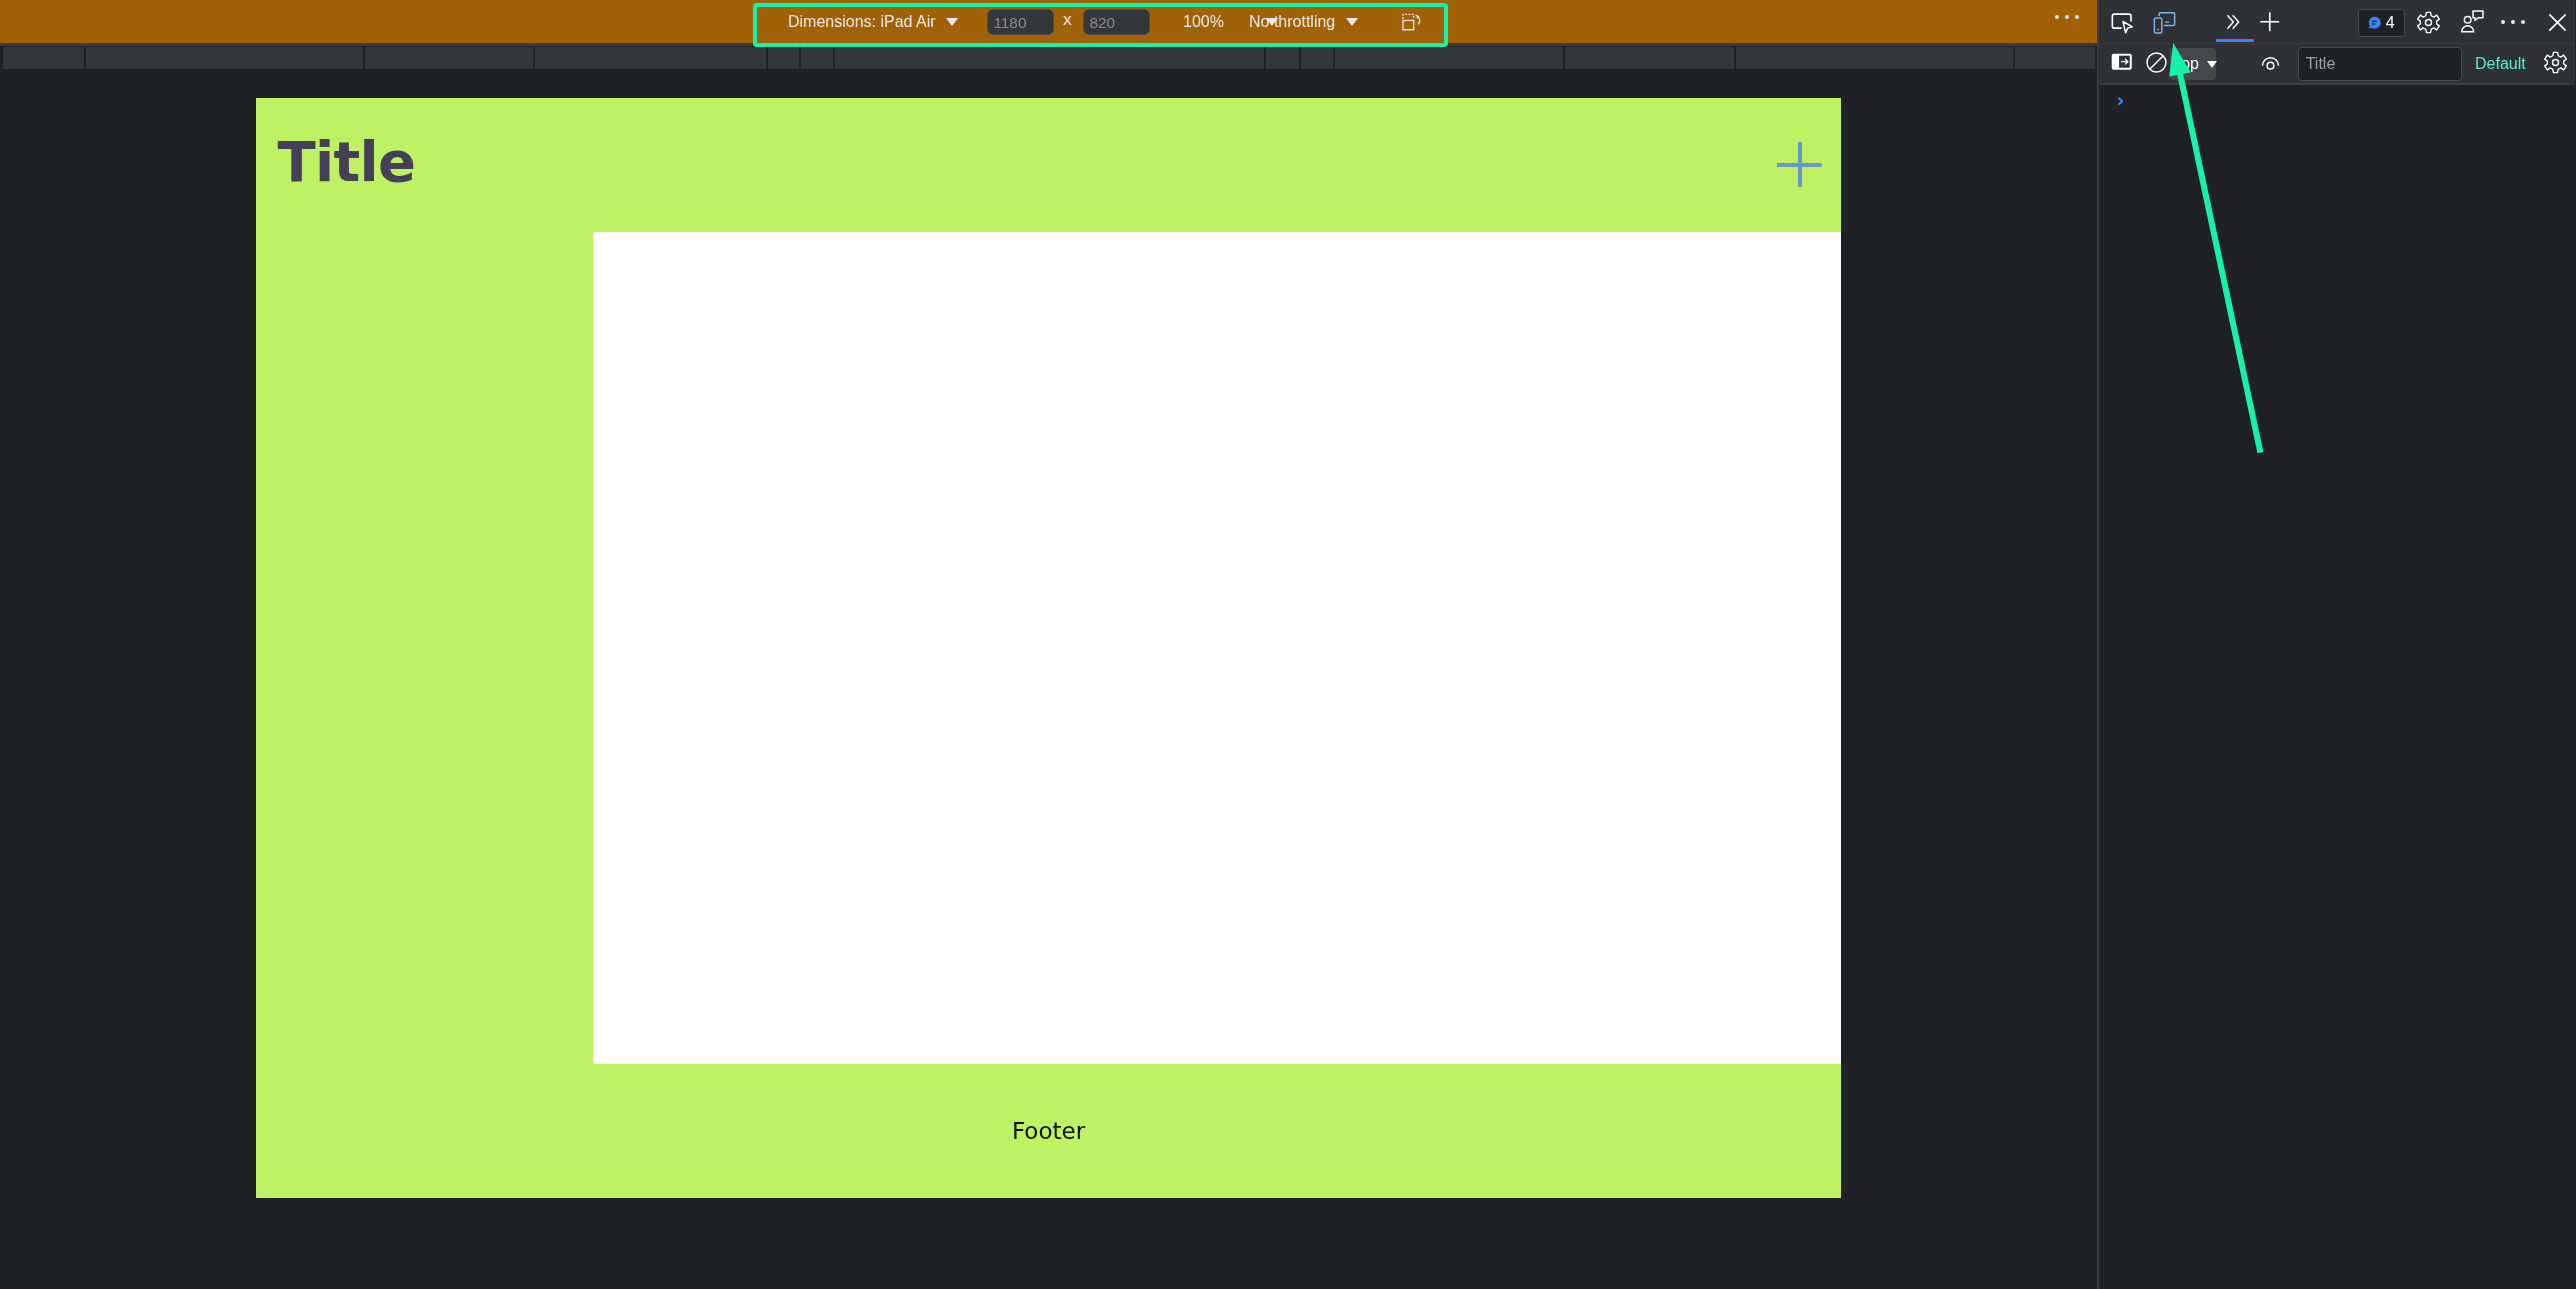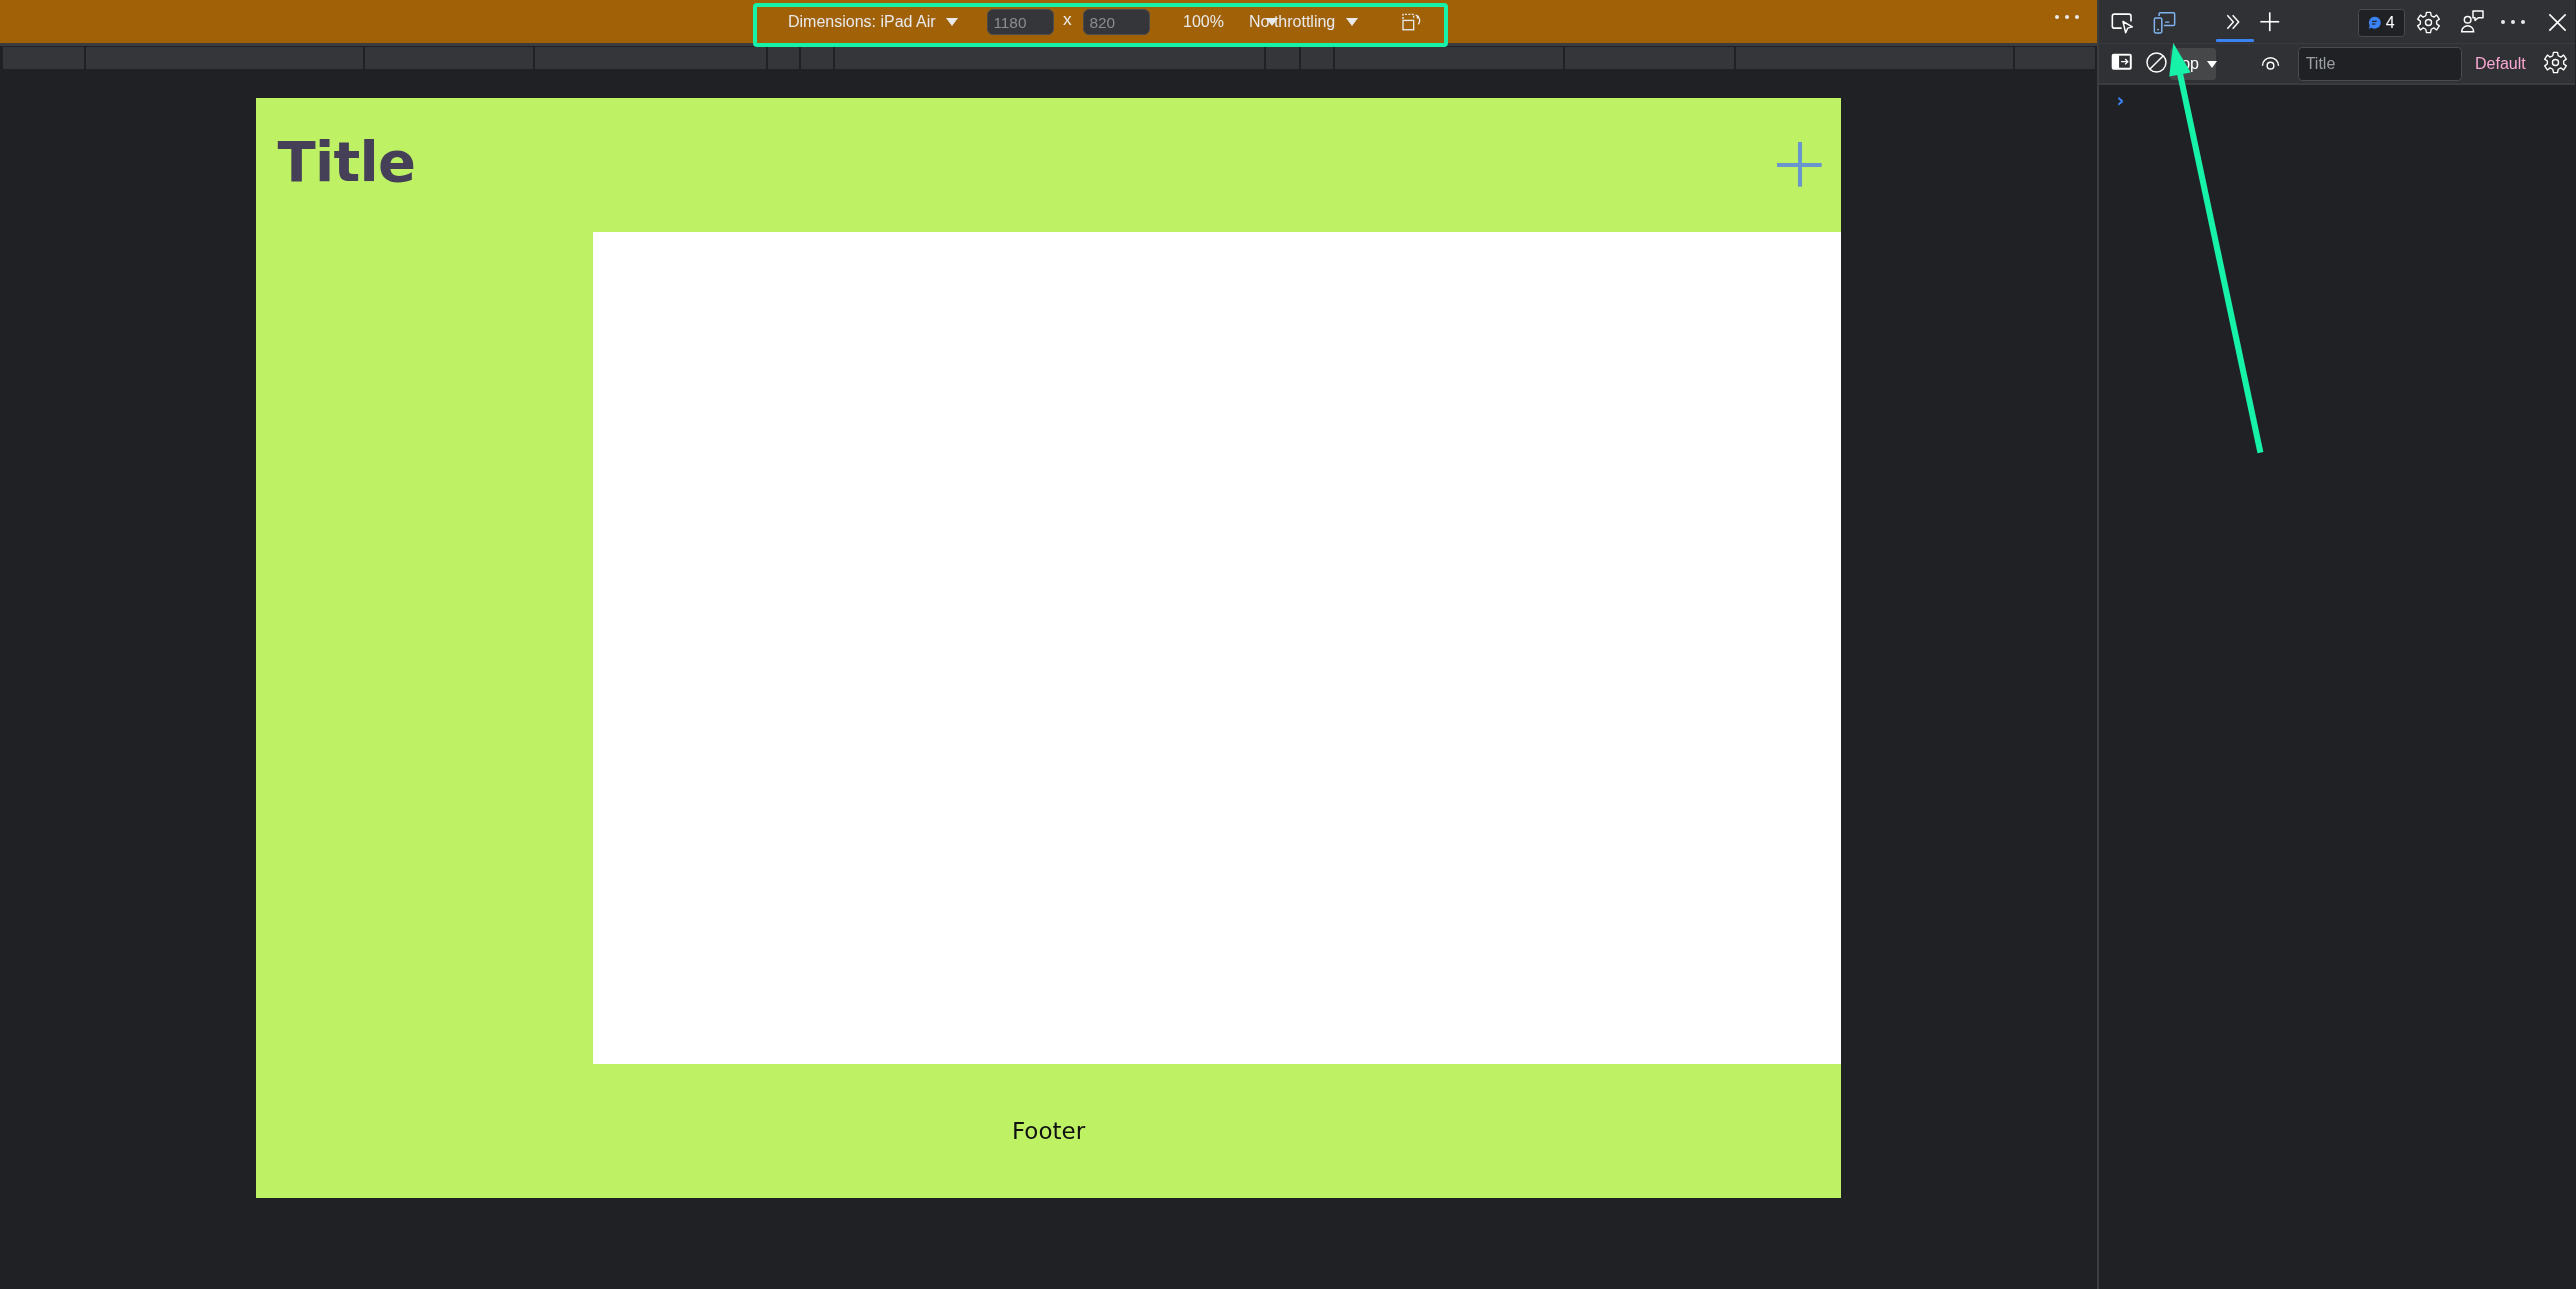--- a/index.html
+++ b/index.html
@@ -38,21 +38,21 @@
   
   .devtools { position:absolute; left:2097px; top:0; width:479px; height:1289px; background:#202124; border-left:2.7px solid #3c3c3f; box-sizing:border-box; }
   .dt-tabbar { position:absolute; left:0; top:0; width:476px; height:43px; background:#303134; }
   .dt-console-bar { position:absolute; left:0; top:43px; width:476px; height:42px; background:#303134; border-top:1.3px solid #3a3b3e; border-bottom:2.7px solid #3c3c3f; box-sizing:border-box; }
   .dt-icon { position:absolute; display:block; }
   .tab-underline { position:absolute; left:117px; top:39px; width:38px; height:3.4px; background:#3b82f6; border-radius:1.3px; }
   .issues-badge { position:absolute; left:259px; top:8.7px; width:47px; height:28px; border:1.3px solid #4a4b4f; border-radius:3.4px; background:#202124; box-sizing:border-box; display:flex; align-items:center; justify-content:center; gap:4px; color:#fff; font-size:16px; font-family:"Liberation Sans", sans-serif; }
   .context-select { position:absolute; left:44px; top:4px; width:46px; height:32px; background:#464749; border-radius:3.4px; color:#fff; font-size:16px; display:flex; align-items:center; padding-left:6.7px; box-sizing:border-box; font-family:"Liberation Sans", sans-serif; }
   .context-select .caret { display:inline-block; width:0; height:0; border-left:5.4px solid transparent; border-right:5.4px solid transparent; border-top:7.4px solid #fff; margin-left:8px; }
   .filter-input { position:absolute; left:127px; top:2.7px; width:164px; height:34px; background:#202124; border:1.3px solid #4a4b4f; border-radius:4px; box-sizing:border-box; color:#9aa0a6; font-size:16px; padding:7.4px 6.7px; font-family:"Liberation Sans", sans-serif; }
-  .levels-label { position:absolute; left:372px; top:10.7px; color:#f9a8d4; font-size:16px; font-family:"Liberation Sans", sans-serif; }
+  .levels-label { position:absolute; left:372px; top:10.7px; color:#5eead4; font-size:16px; font-family:"Liberation Sans", sans-serif; }
   .console-prompt { position:absolute; left:17.4px; top:89px; color:#3b82f6; font-size:19px; font-weight:bold; font-family:"DejaVu Sans", sans-serif; }
 
   .annotation-arrow { position:absolute; left:0; top:0; width:2576px; height:1289px; pointer-events:none; }
 </style>
 </head>
 <body>
 
 <div class="viewport-area">
 
   <div class="device-toolbar">

